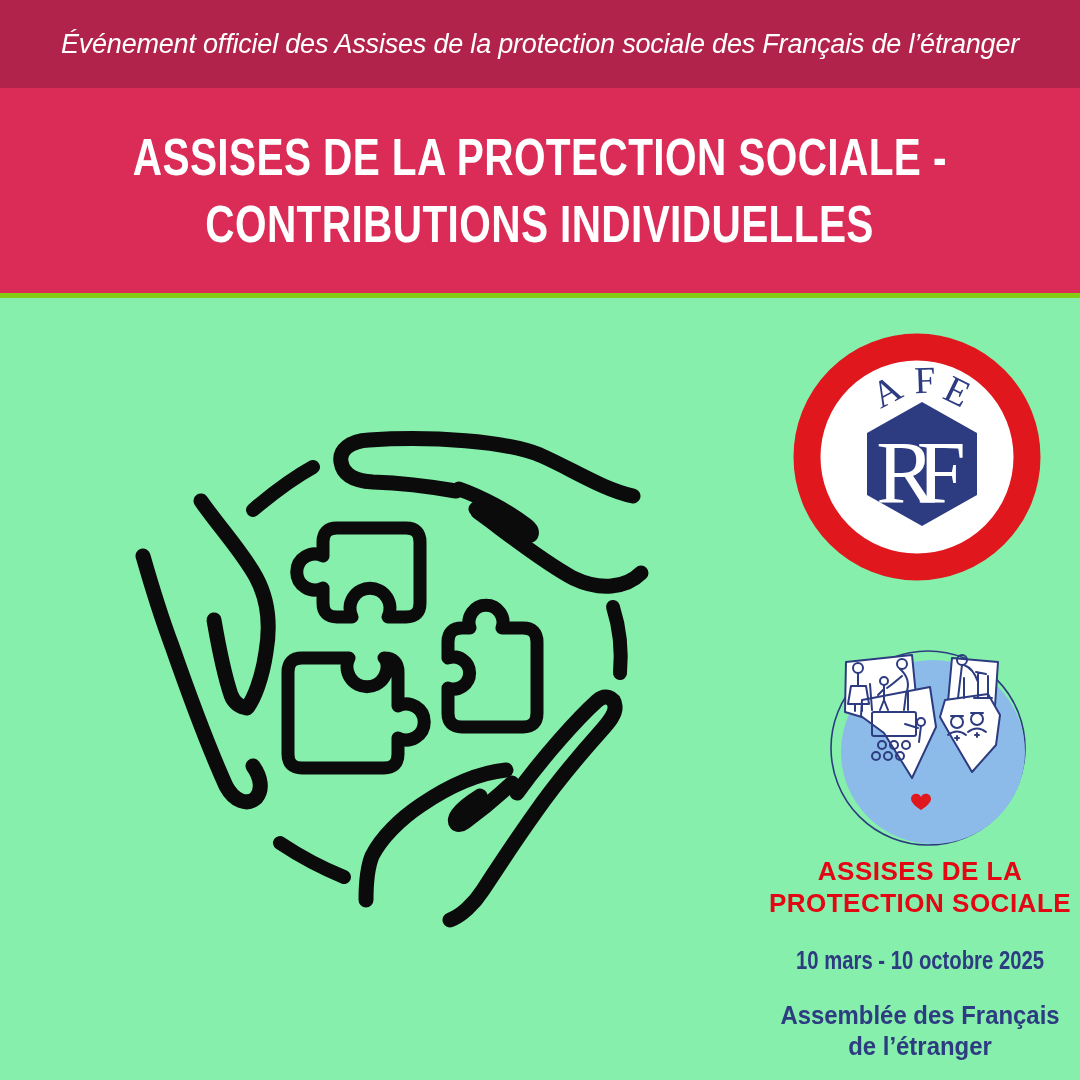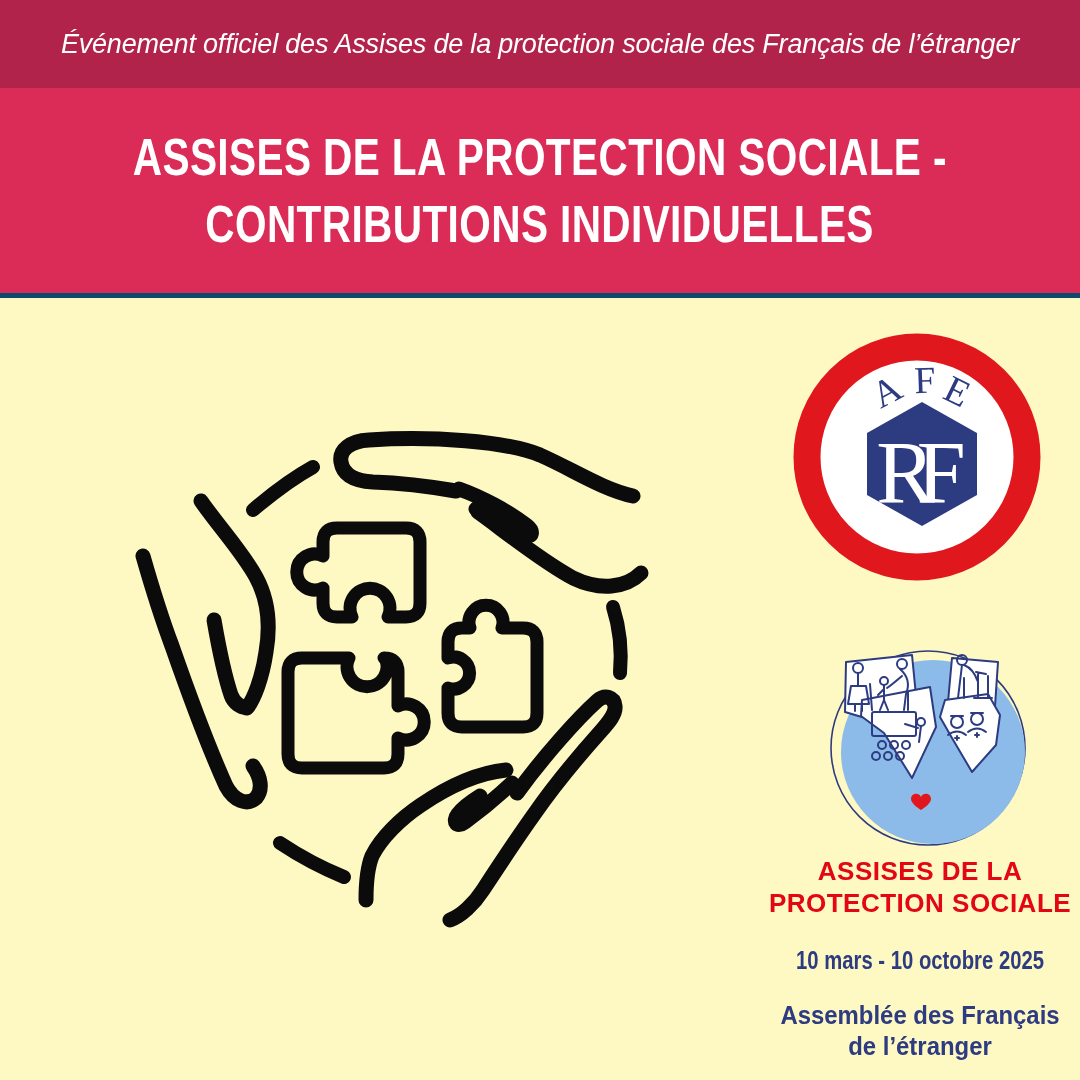--- a/index.html
+++ b/index.html
@@ -1,26 +1,26 @@
 <!DOCTYPE html>
 <html><head>
 <meta charset="utf-8">
 <style>
   html,body{margin:0;padding:0;width:1080px;height:1080px;overflow:hidden;background:#ffffff;
     font-family:"Liberation Sans", sans-serif;}
-  .page{position:relative;width:1080px;height:1080px;background:#fef9c3;}
+  .page{position:relative;width:1080px;height:1080px;background:#86efac;}
 
   
   .strip-official{position:absolute;left:0;top:0;width:1080px;height:88px;background:#b1234b;
     display:flex;align-items:center;justify-content:center;}
   .strip-official .txt{color:#ffffff;font-style:italic;font-size:27px;letter-spacing:-0.2px;white-space:nowrap;}
 
   
   .band-title{position:absolute;left:0;top:88px;width:1080px;height:205px;background:#da2c56;
-    border-bottom:5px solid #0c4a6e;display:flex;flex-direction:column;align-items:center;justify-content:center;}
+    border-bottom:5px solid #84cc16;display:flex;flex-direction:column;align-items:center;justify-content:center;}
   .band-title .line{color:#ffffff;font-weight:700;font-size:52px;line-height:1.28;white-space:nowrap;
     transform:scaleX(0.78);transform-origin:50% 50%;letter-spacing:0.5px;}
 
   
   .hands-art{position:absolute;left:95px;top:375px;width:580px;height:590px;}
   .hands-art path{fill:none;stroke:#0b0b0b;stroke-linecap:round;stroke-linejoin:round;}
   .hands-art .hand{stroke-width:15;}
   .hands-art .puzzle{stroke-width:13;}
   .hands-art .dash{stroke-width:14;}
 

